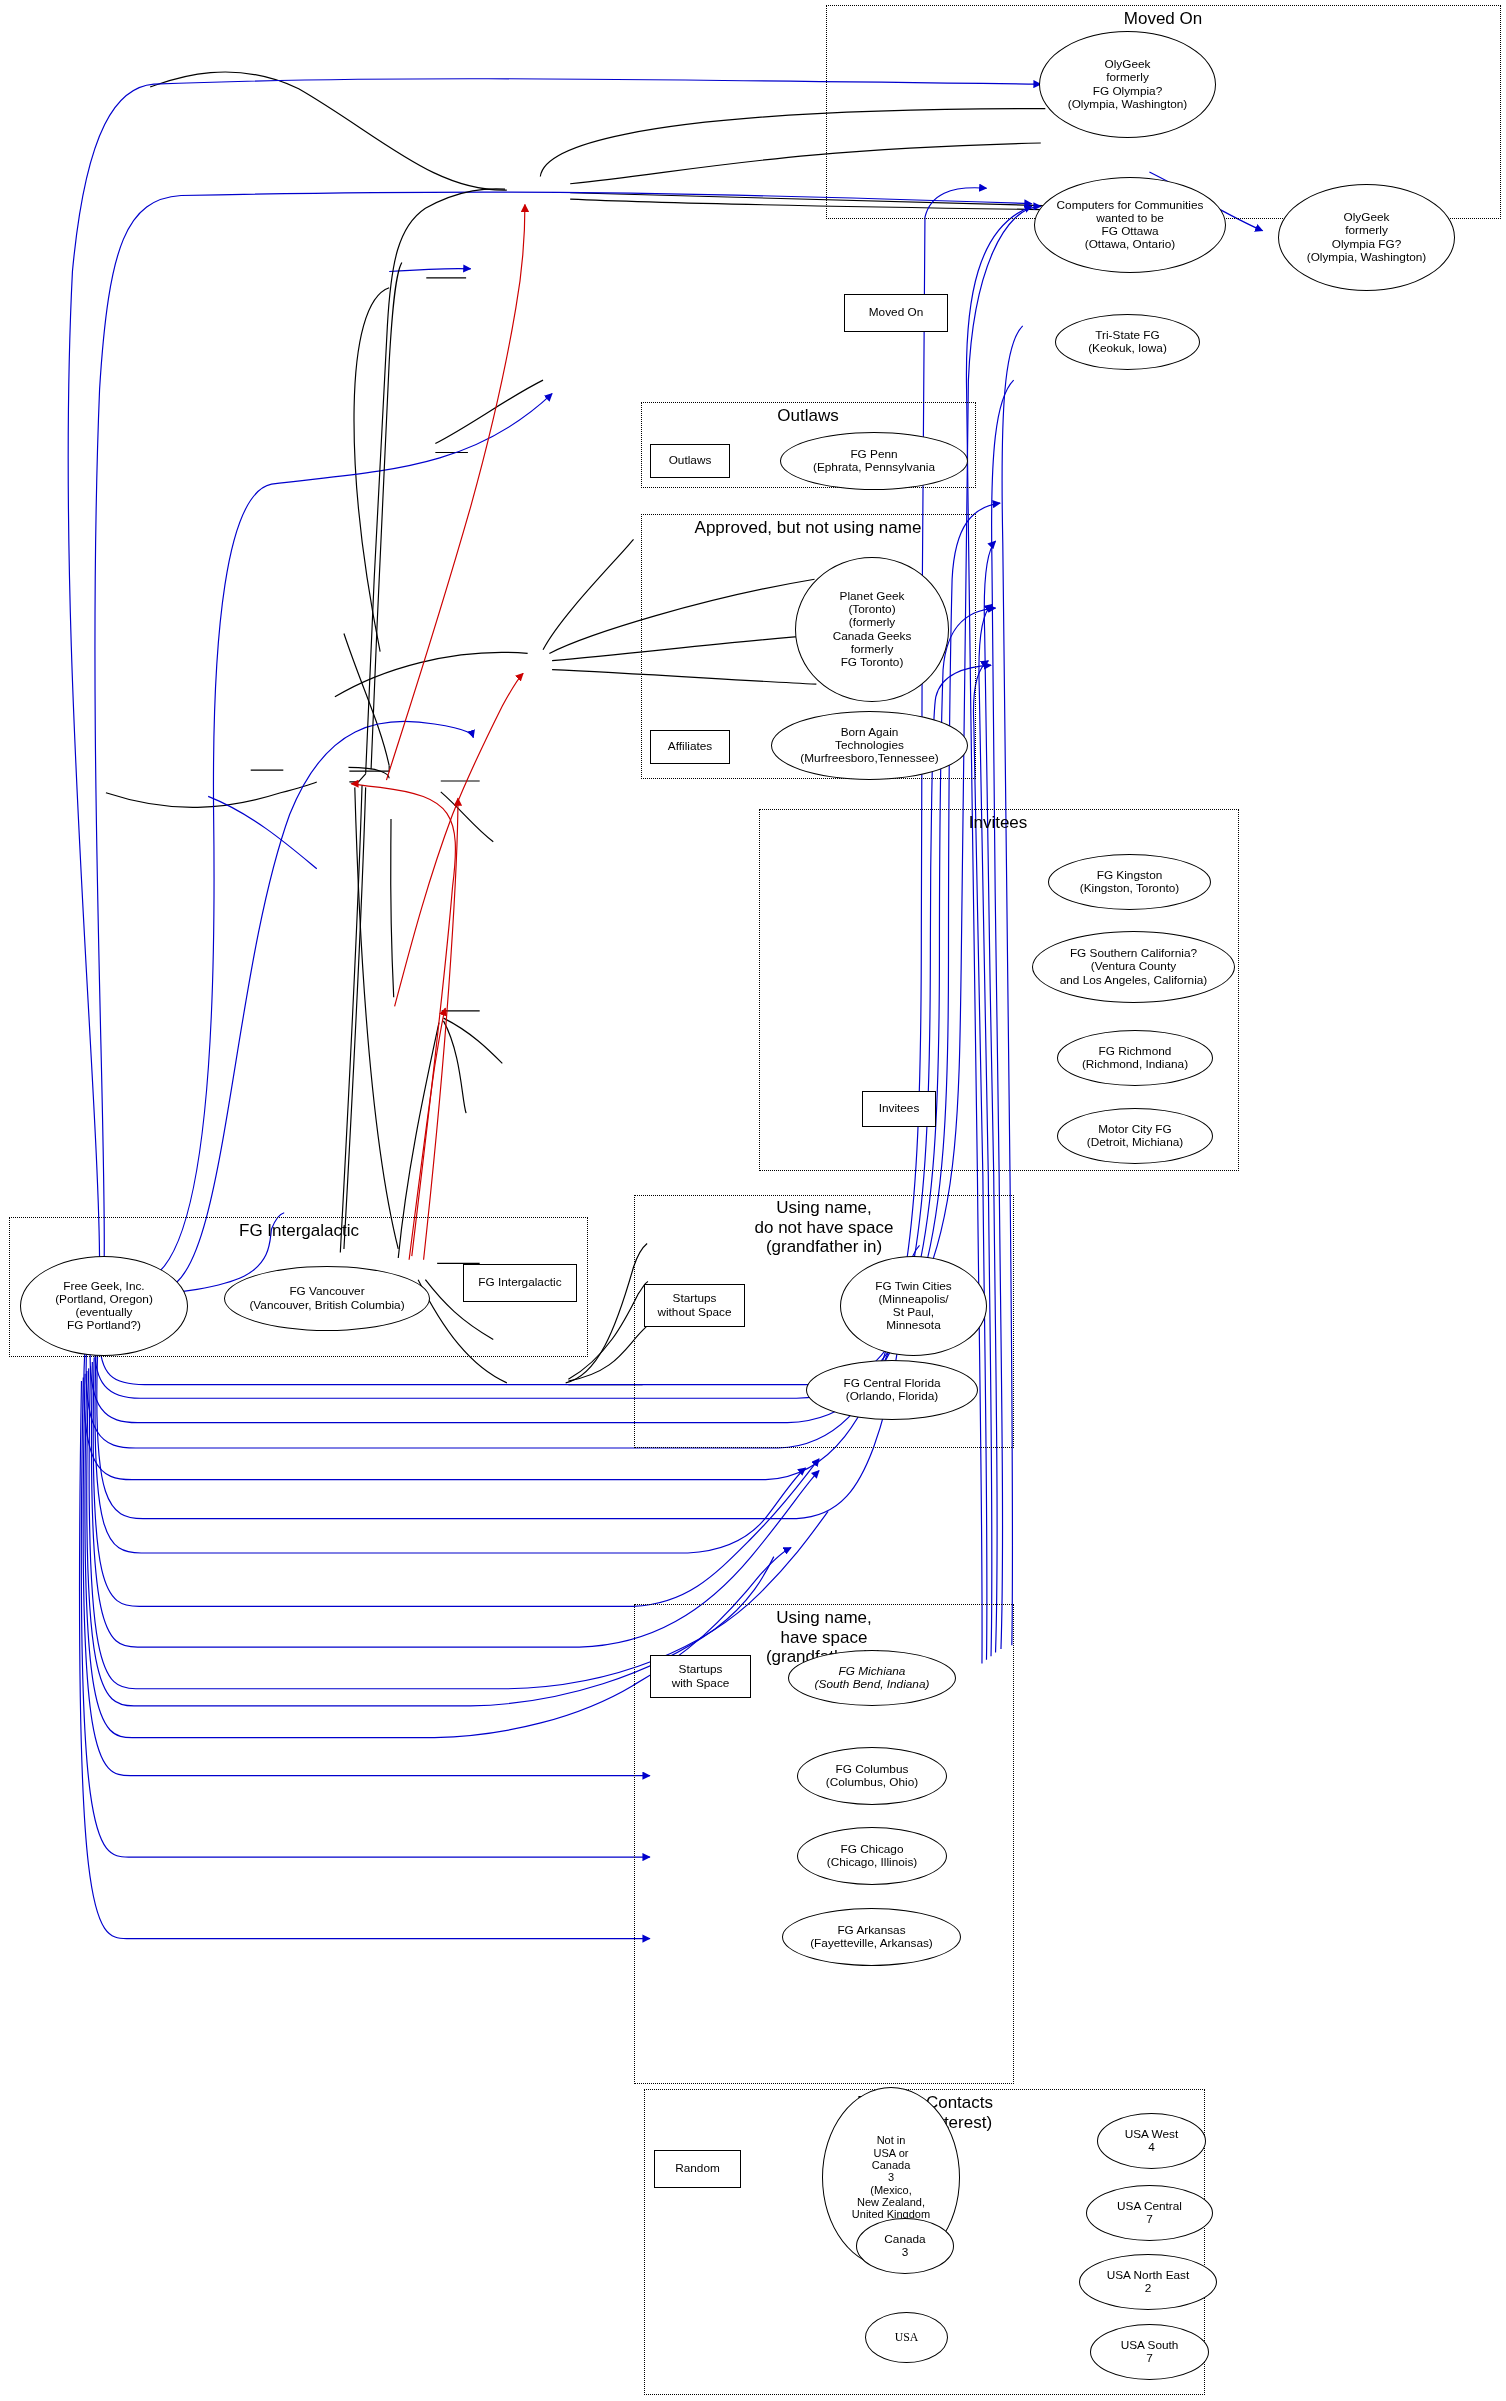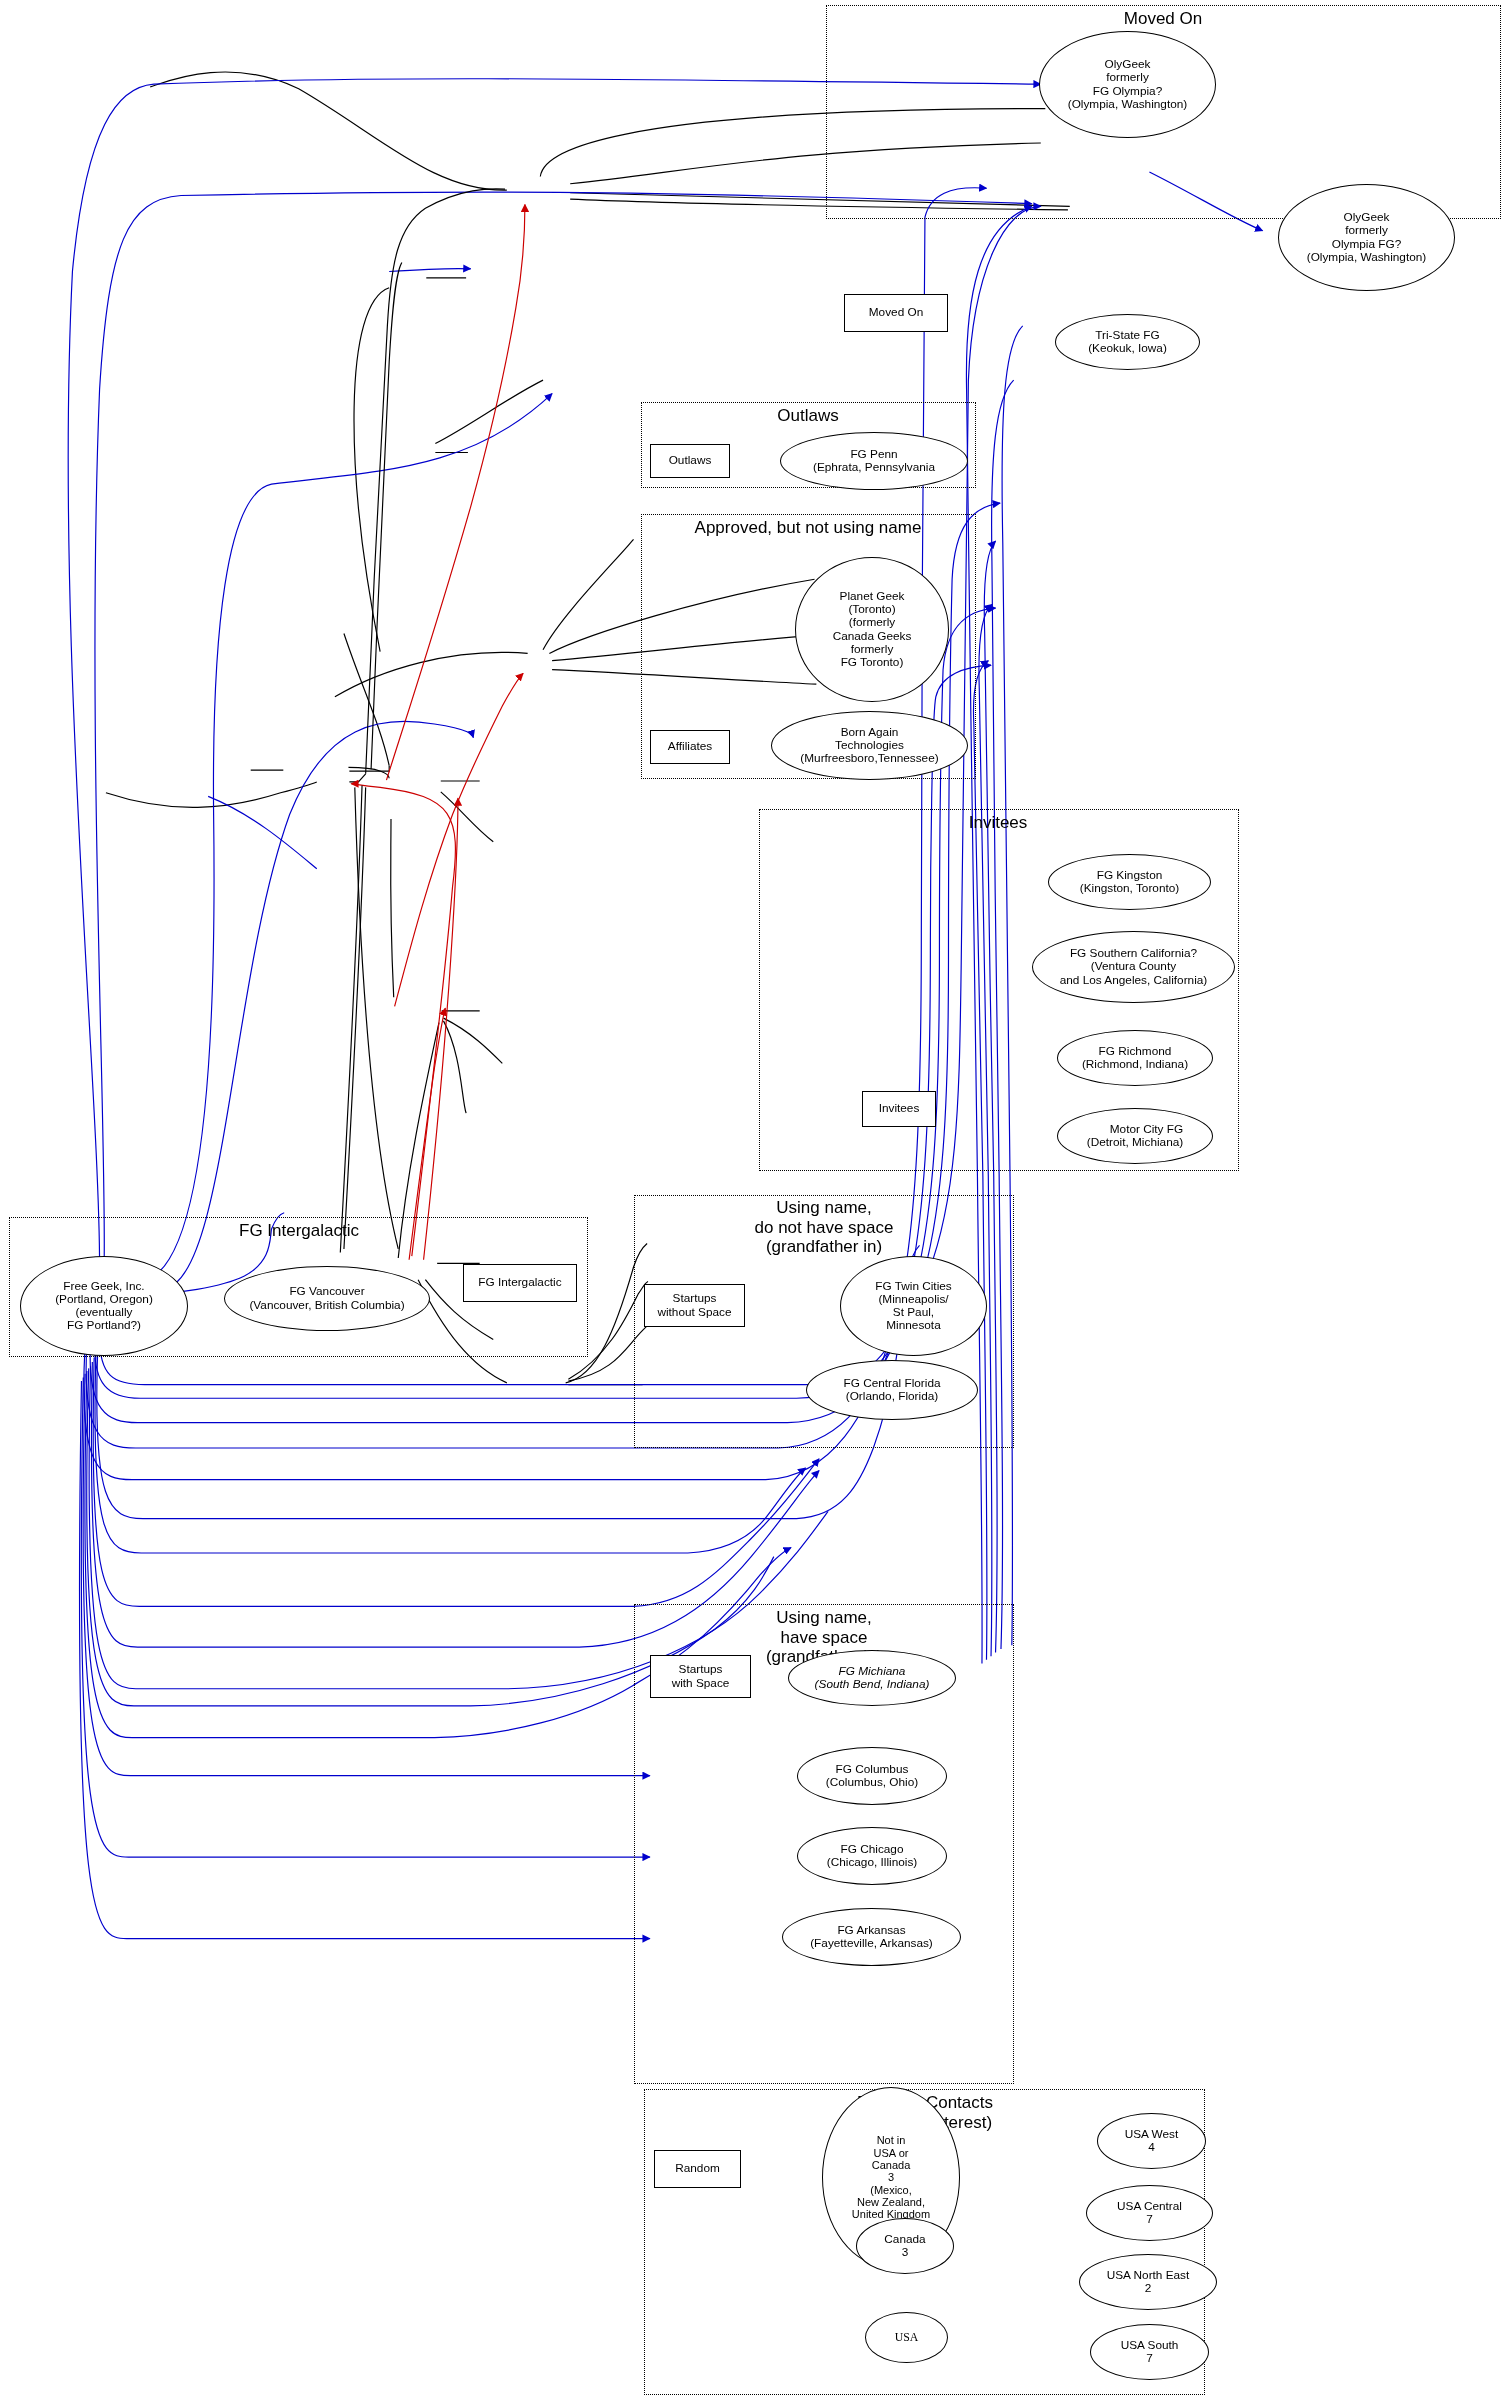--- a/index.html
+++ b/index.html
@@ -226,20 +226,24 @@
 
   <div class="cluster" style="left:644px;top:2089px;width:561px;height:306px;"></div>
   <div class="cluster-title" style="left:925px;top:2093px;width:362px;">Random Contacts
 (showing interest)</div>
 
   <div class="node box n13" style="left:844px;top:294px;width:104px;height:38px;">Moved On</div>
   <div class="node ellipse n13" style="left:1039px;top:31px;width:177px;height:107px;">OlyGeek
 formerly
 FG Olympia?
 (Olympia, Washington)</div>
+  <div class="node ellipse n13" style="left:1034px;top:177px;width:192px;height:96px;">Computers for Communities
+wanted to be
+FG Ottawa
+(Ottawa, Ontario)</div>
   <div class="node ellipse n13" style="left:1278px;top:184px;width:177px;height:107px;">OlyGeek
 formerly
 Olympia FG?
 (Olympia, Washington)</div>
   <div class="node ellipse n13" style="left:1055px;top:314px;width:145px;height:56px;">Tri-State FG
 (Keokuk, Iowa)</div>
 
   <div class="node box n13" style="left:650px;top:444px;width:80px;height:34px;">Outlaws</div>
   <div class="node ellipse n13" style="left:780px;top:432px;width:188px;height:58px;">FG Penn
 (Ephrata, Pennsylvania</div>
@@ -256,21 +260,21 @@
 (Murfreesboro,Tennessee)</div>
 
   <div class="node box n13" style="left:862px;top:1091px;width:74px;height:36px;">Invitees</div>
   <div class="node ellipse n13" style="left:1048px;top:854px;width:163px;height:56px;">FG Kingston
 (Kingston, Toronto)</div>
   <div class="node ellipse n13" style="left:1032px;top:931px;width:203px;height:72px;">FG Southern California?
 (Ventura County
 and Los Angeles, California)</div>
   <div class="node ellipse n13" style="left:1057px;top:1030px;width:156px;height:56px;">FG Richmond
 (Richmond, Indiana)</div>
-  <div class="node ellipse n13" style="left:1057px;top:1108px;width:156px;height:56px;text-align:right;">Motor City FG
+  <div class="node ellipse n13" style="left:1057px;top:1108px;width:156px;height:56px;">Motor City FG
 (Detroit, Michiana)</div>
 
   <div class="node ellipse n13" style="left:20px;top:1256px;width:168px;height:100px;">Free Geek, Inc.
 (Portland, Oregon)
 (eventually
 FG Portland?)</div>
   <div class="node ellipse n13" style="left:224px;top:1266px;width:206px;height:65px;">FG Vancouver
 (Vancouver, British Columbia)</div>
   <div class="node box n13" style="left:463px;top:1264px;width:114px;height:38px;">FG Intergalactic</div>
 

